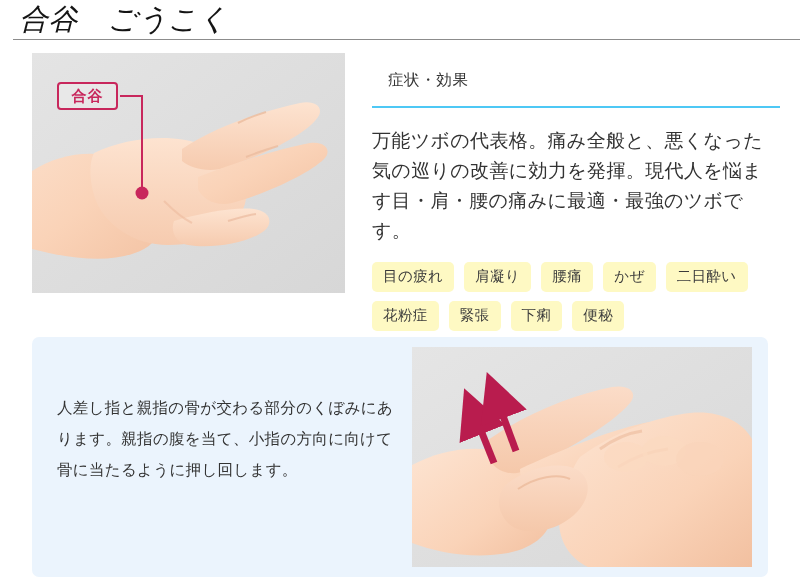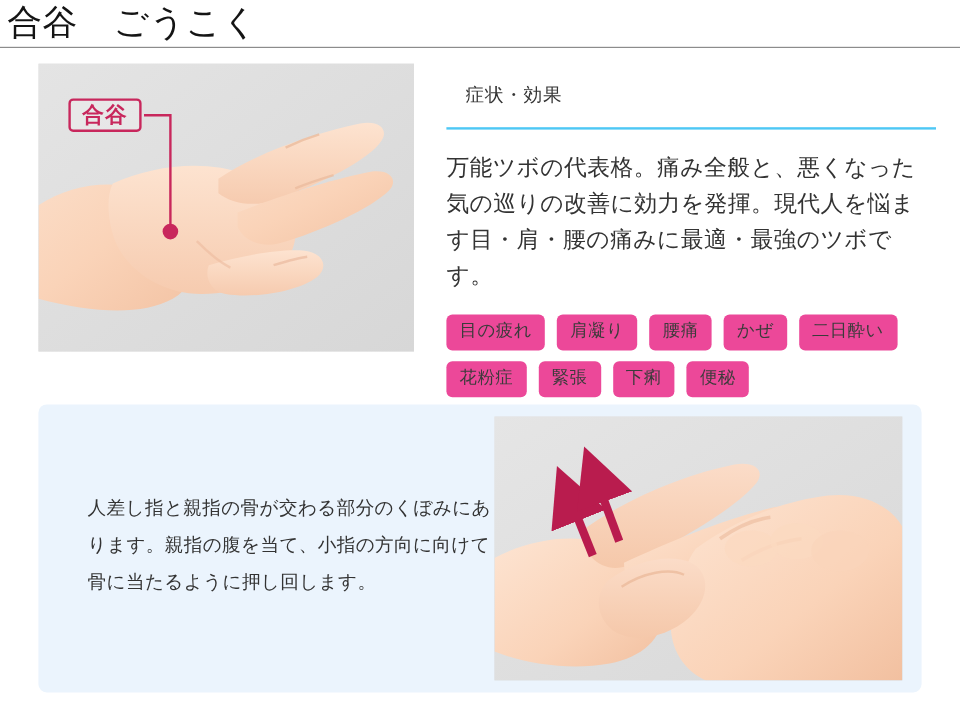--- a/index.html
+++ b/index.html
@@ -13,24 +13,25 @@
     position: relative;
     overflow: hidden;
     font-family: "Liberation Sans", "DejaVu Sans", sans-serif;
     color: #2b2b2b;
     -webkit-font-smoothing: antialiased;
   }
 
   
   .page-header {
     position: absolute;
-    left: 0; top: 0;
+    left: 13px; top: 0;
     width: 704px;
     height: 40px;
     box-sizing: border-box;
+    font-style: italic;
   }
   .page-title {
     position: absolute;
     left: 6px;
     top: -1px;
     font-size: 29px;
     line-height: 40px;
     font-weight: 400;
     color: #141414;
     letter-spacing: 0.5px;
@@ -77,21 +78,21 @@
     box-sizing: border-box;
   }
   .callout-label {
     position: absolute;
     left: 0; top: 0;
     width: 100%;
     height: 100%;
     display: flex;
     align-items: center;
     justify-content: center;
-    font-size: 18px;
+    font-size: 15px;
     font-weight: 700;
     color: #c8275c;
     letter-spacing: 1px;
   }
 
   
   .info-column {
     position: absolute;
     left: 372px;
     top: 14px;
@@ -121,21 +122,21 @@
   }
 
   .tag-list {
     margin-top: 16px;
     width: 410px;
     display: flex;
     flex-wrap: wrap;
     gap: 9px 10px;
   }
   .tag-chip {
-    background: #ec4899;
+    background: #fef9c3;
     border-radius: 5px;
     padding: 6px 11px 7px 11px;
     font-size: 14.5px;
     line-height: 17px;
     color: #3b3b3b;
     letter-spacing: 0.4px;
     white-space: nowrap;
   }
 
   
@@ -182,21 +183,21 @@
   }
   .howto-body {
     position: absolute;
     left: 25px;
     top: 55px;
     width: 345px;
     font-size: 15.5px;
     line-height: 31px;
     color: #333333;
     letter-spacing: 0.3px;
-    margin: 16px;
+    margin: 0;
   }
 
   
   .figure-secondary {
     position: absolute;
     left: 380px;
     top: 10px;
     width: 340px;
     height: 220px;
     overflow: hidden;

